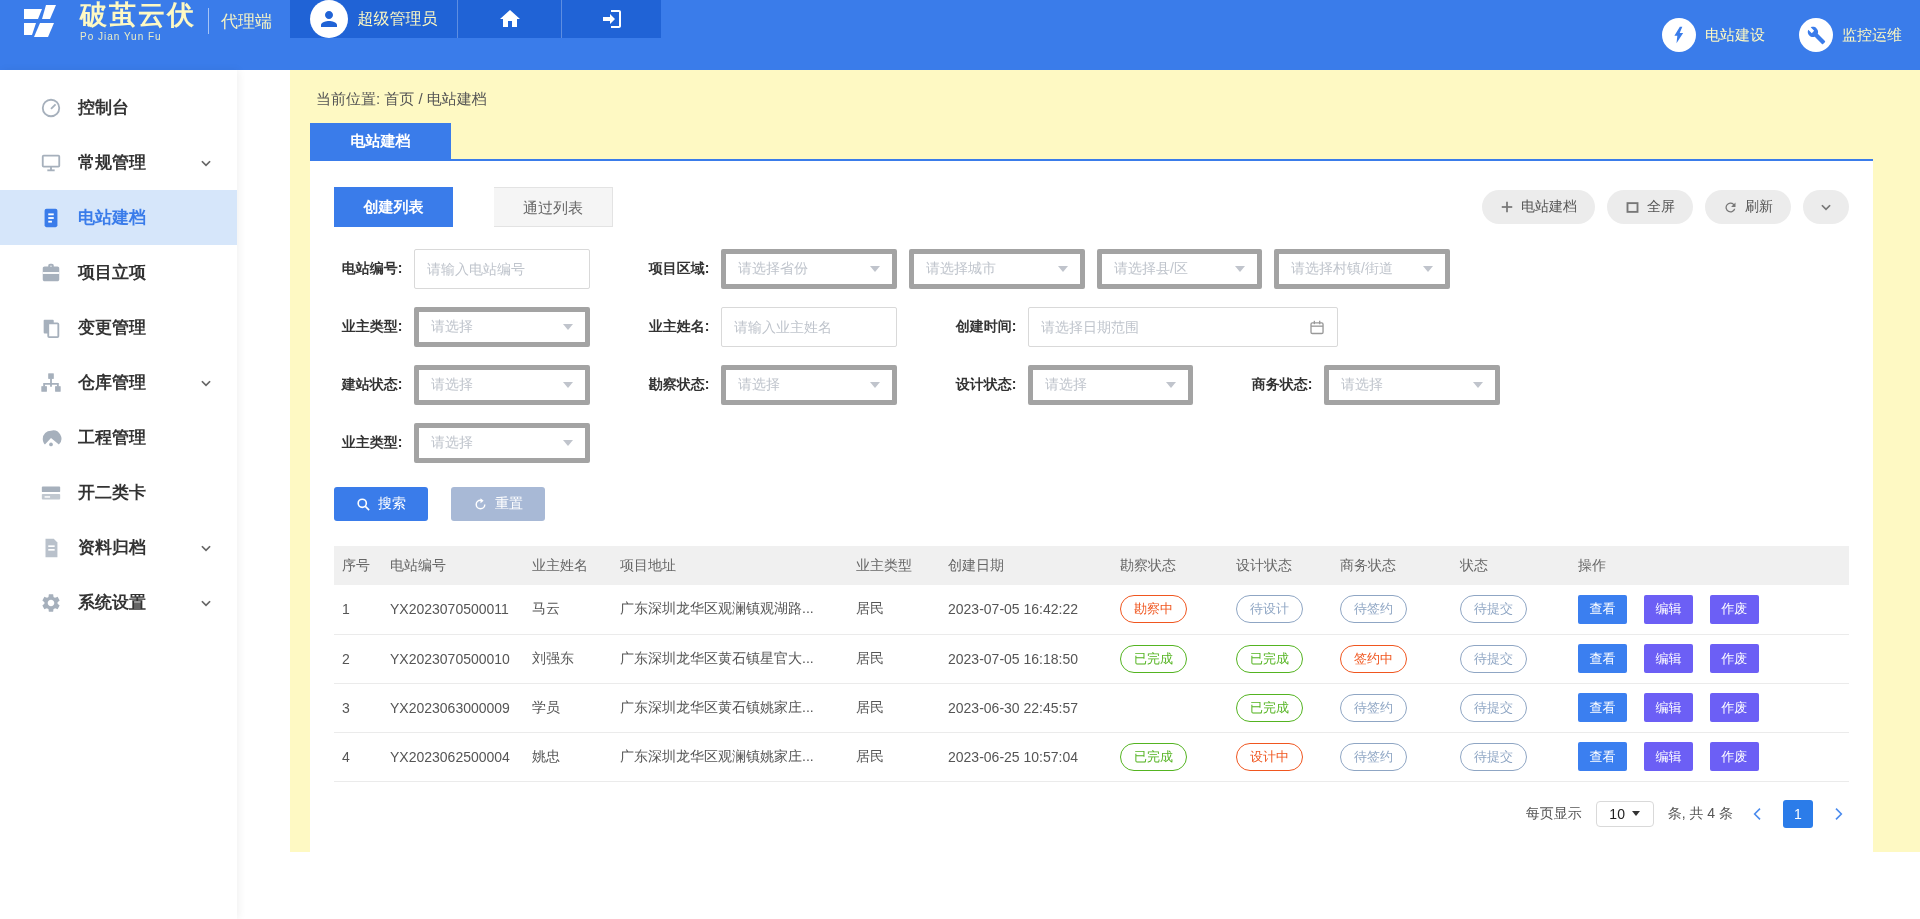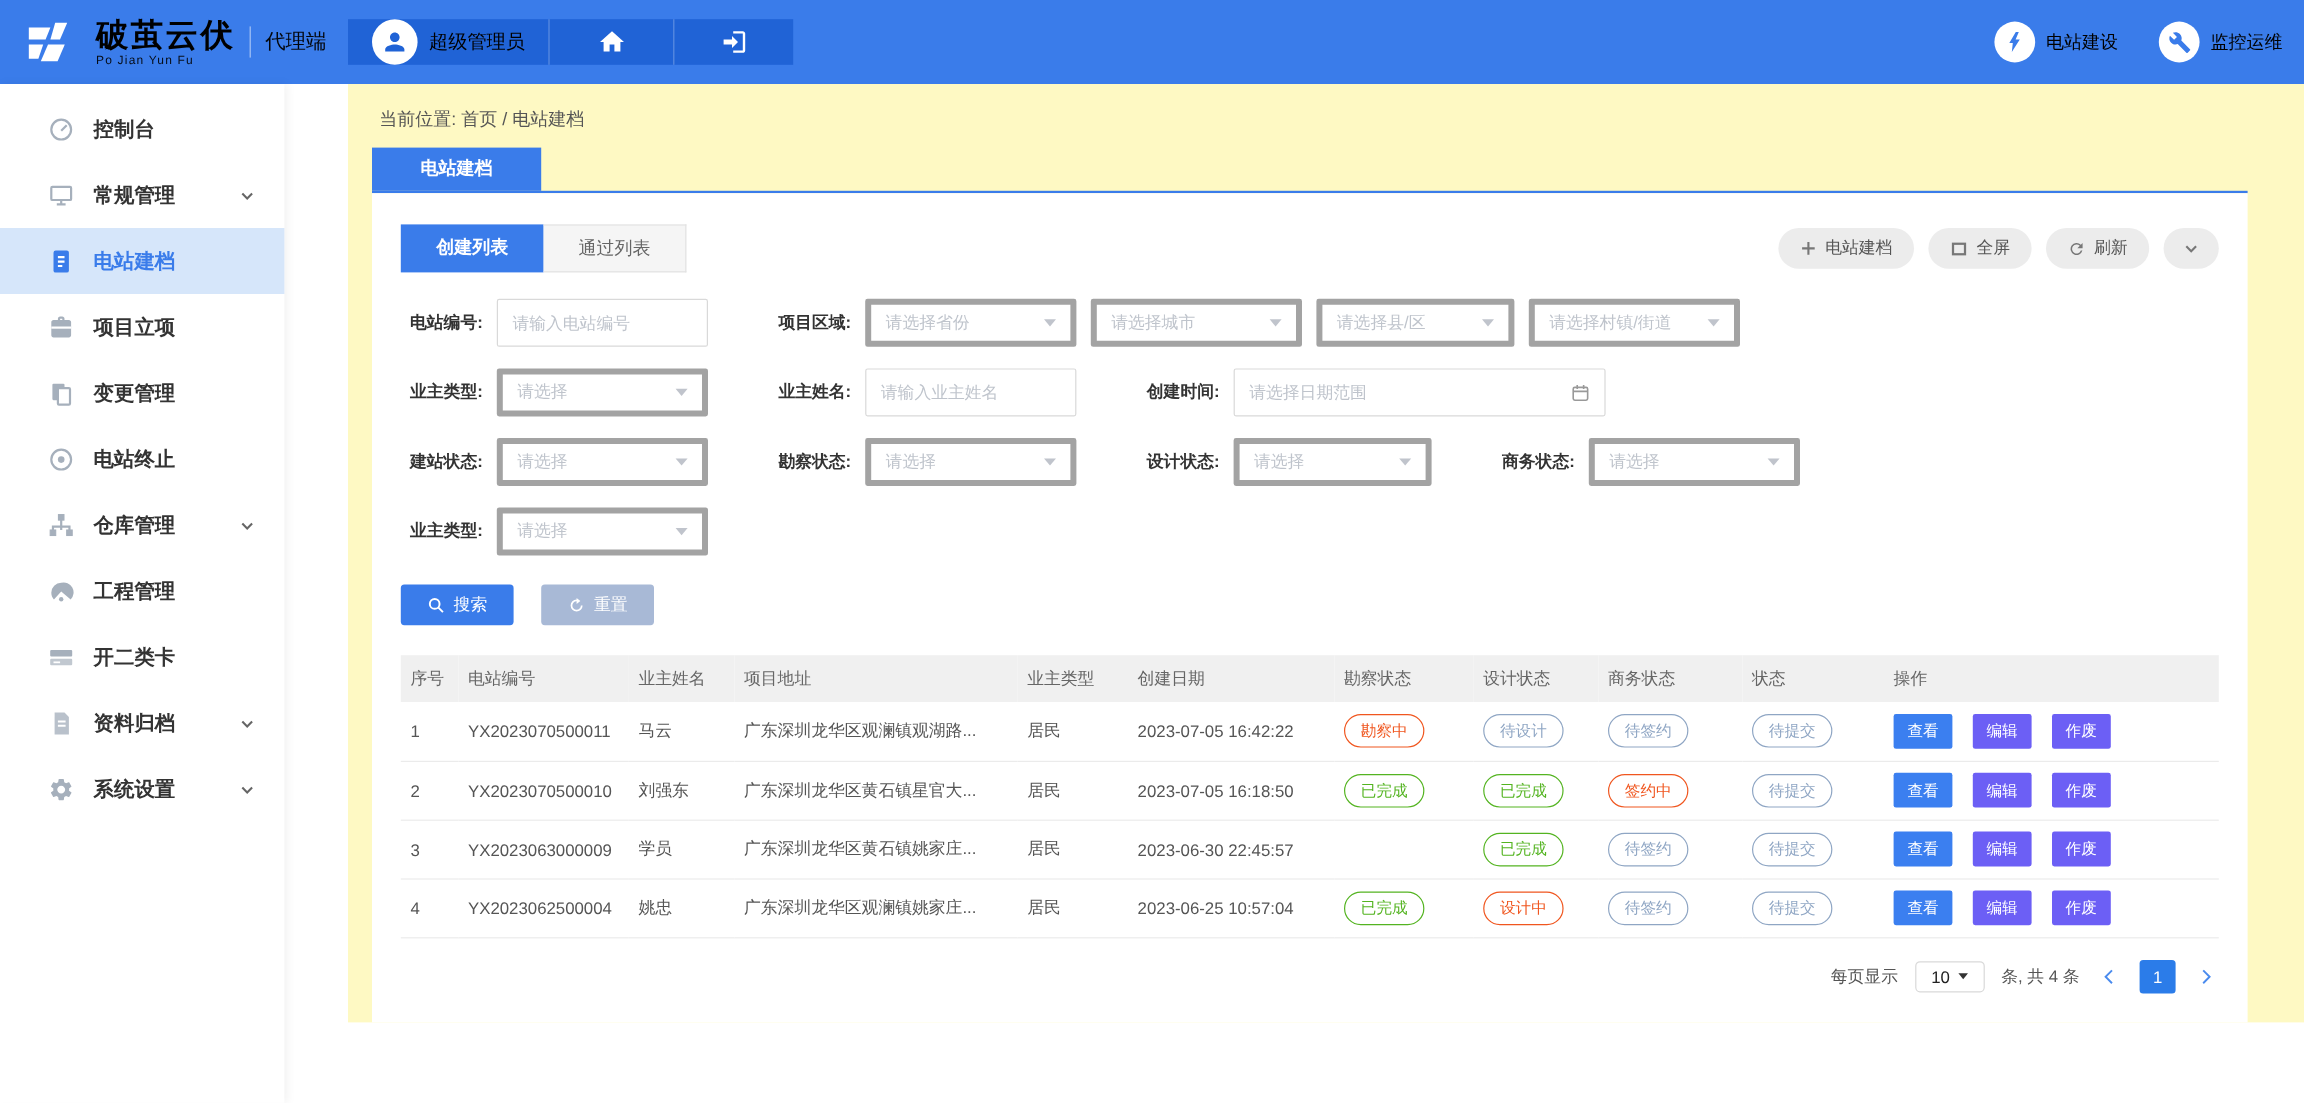--- a/index.html
+++ b/index.html
@@ -1,20 +1,20 @@
 <!DOCTYPE html>
 <html><head>
 <meta charset="utf-8">
 <style>
   * { margin:0; padding:0; box-sizing:border-box; }
   html,body { width:1920px; height:919px; overflow:hidden; background:#fff;
     font-family:"Liberation Sans","DejaVu Sans",sans-serif; }
 
   
-  .header { position:relative; height:70px; background:#3a7cea; display:flex; align-items:center; color:#000000; }
+  .header { position:relative; height:70px; background:#3a7cea; display:flex; align-items:flex-start; color:#fef9c3; }
   .brand { width:290px; display:flex; align-items:center; padding-left:22px; }
   .logo-glyph { width:46px; height:36px; margin-right:12px; }
   .brand-text { display:flex; align-items:center; }
   .brand-cn { font-size:27px; font-weight:bold; letter-spacing:2px; }
   .brand-en { font-size:10px; letter-spacing:1px; opacity:.9; }
   .brand-col { display:flex; flex-direction:column; line-height:1.15; }
   .brand-sep { width:1px; height:26px; background:rgba(255,255,255,.55); margin:0 12px; }
   .brand-portal { font-size:17px; opacity:.95; }
   .hdr-dark { display:flex; background:#2063d6; }
   .hdr-sec { display:flex; align-items:center; justify-content:center; cursor:pointer; border-left:1px solid rgba(255,255,255,.28); }
@@ -41,21 +41,21 @@
   .main { position:absolute; left:290px; top:70px; width:1630px; height:849px; background:#fff; }
   .gray-zone { background:#fef9c3; padding:0 47px 0 20px; }
   .breadcrumb { padding:20px 0 0 6px; font-size:15px; color:#555; }
   .breadcrumb a { color:#555; text-decoration:none; }
   .page-tab-row { margin-top:14px; border-bottom:2px solid #3a7cea; }
   .page-tab { display:inline-block; width:141px; height:36px; line-height:36px; text-align:center;
     background:#3a7cea; color:#fff; font-size:15px; font-weight:600; cursor:pointer; }
 
   
   .card { background:#fff; padding:26px 24px 24px 24px; min-height:676px; }
-  .tabs-row { display:flex; align-items:center; }
+  .tabs-row { display:flex; align-items:center;gap:41px; }
   .list-tab { width:119px; height:40px; line-height:40px; text-align:center; font-size:15px; cursor:pointer; }
   .list-tab.active { background:#3a7cea; color:#fff; font-weight:600; }
   .list-tab.idle { background:#f5f5f5; color:#666; border:1px solid #e3e3e3; border-left:none; }
   .toolbar { margin-left:auto; display:flex; gap:12px; }
   .pill { height:34px; border:none; background:#ececec; color:#555; border-radius:17px; padding:0 18px;
     font-size:14px; display:flex; align-items:center; gap:7px; cursor:pointer; font-family:inherit; }
   .pill.caret-only { padding:0 16px; }
 
   
   .filters { margin-top:22px; }
@@ -206,27 +206,20 @@
   </div>
 
   <div class="side-item">
     <svg class="s-icon" viewBox="0 0 24 24">
       <rect x="4" y="3" width="11" height="15" rx="1" fill="#a6b0bc"></rect>
       <rect x="9" y="7" width="11" height="15" rx="1" fill="#fff" stroke="#a6b0bc" stroke-width="2"></rect>
     </svg>
     <span class="s-label">变更管理</span>
   </div>
 
-  <div class="side-item">
-    <svg class="s-icon" viewBox="0 0 24 24" fill="none" stroke="#a6b0bc" stroke-width="2">
-      <circle cx="12" cy="12" r="9"></circle>
-        <circle cx="12" cy="12" r="3" fill="#a6b0bc" stroke="none"></circle>
-    </svg>
-    <span class="s-label">电站终止</span>
-  </div>
 
   <div class="side-item">
     <svg class="s-icon" viewBox="0 0 24 24" fill="#a6b0bc" stroke="#a6b0bc">
       <rect x="9.5" y="2" width="5" height="5"></rect>
         <rect x="2" y="16" width="5" height="5"></rect>
         <rect x="17" y="16" width="5" height="5"></rect>
       <path d="M12 7v4M4.5 16v-3h15v3M12 11v5" fill="none" stroke-width="2"></path>
     </svg>
     <span class="s-label">仓库管理</span>
     <svg class="s-chev" width="14" height="14" viewBox="0 0 24 24" fill="none" stroke="#666" stroke-width="3">

